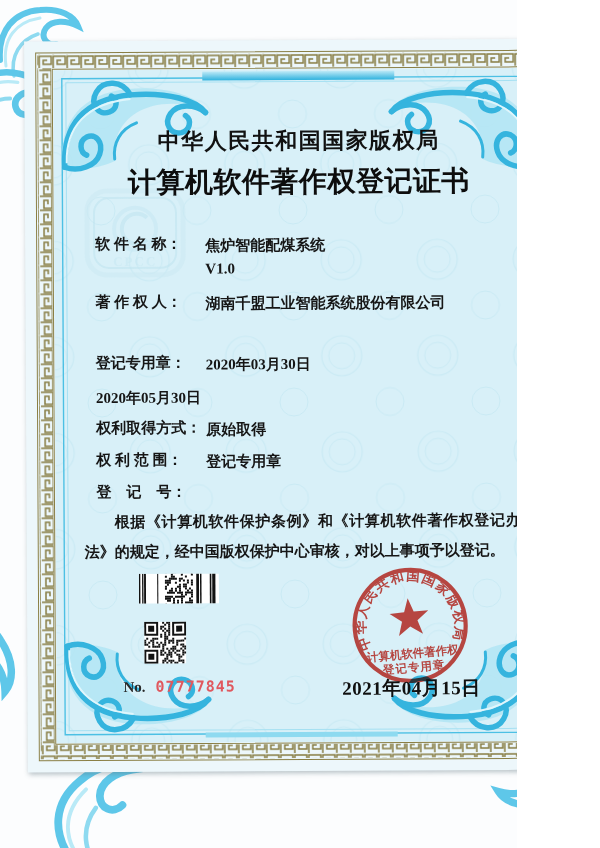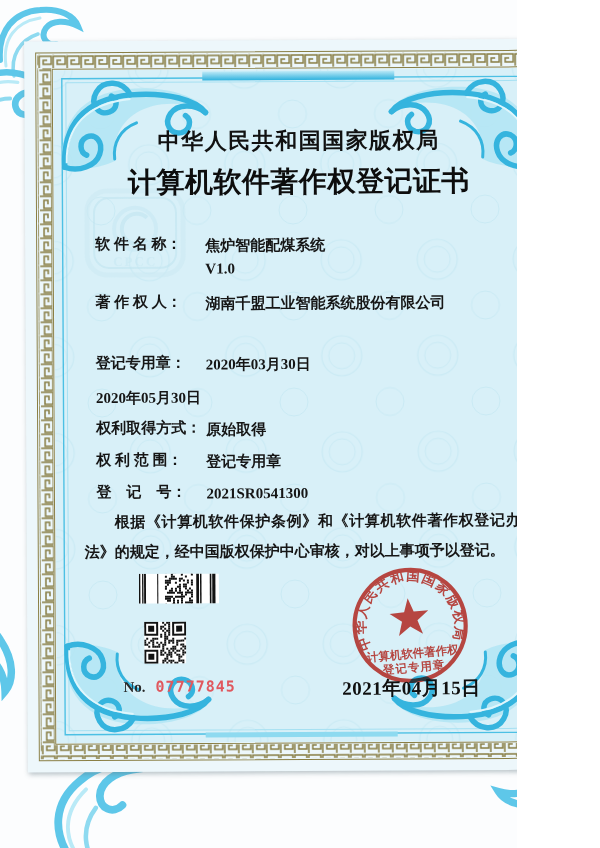--- a/index.html
+++ b/index.html
@@ -133,21 +133,20 @@
     <div class="field f4">
       <span class="flabel">权利取得方式：</span>
       <span class="fvalue">原始取得</span>
     </div>
     <div class="field f5">
       <span class="flabel">权 利 范 围：</span>
       <span class="fvalue">登记专用章</span>
     </div>
     <div class="field f6">
       <span class="flabel">登　记　号：</span>
-      <span class="fvalue">2021SR0541300</span>
     </div>
 
     <div class="statement">根据《计算机软件保护条例》和《计算机软件著作权登记办法》的规定，经中国版权保护中心审核，对以上事项予以登记。</div>
 
     <svg class="barcode" id="barcode" width="80" height="30" viewBox="0 0 80 30">
         <rect x="0" y="0" width="80" height="30" fill="#ffffff"></rect>
         <rect x="0" y="0" width="1.4056284194812179" height="30" fill="#121212"></rect>
         <rect x="3.1601908159442247" y="0" width="1.3341302383691072" height="30" fill="#121212"></rect>
         <rect x="5.145648864004761" y="0" width="1.8734750861302019" height="30" fill="#121212"></rect>
         <rect x="18.28696890315041" y="0" width="1.0178003754466773" height="30" fill="#121212"></rect>

